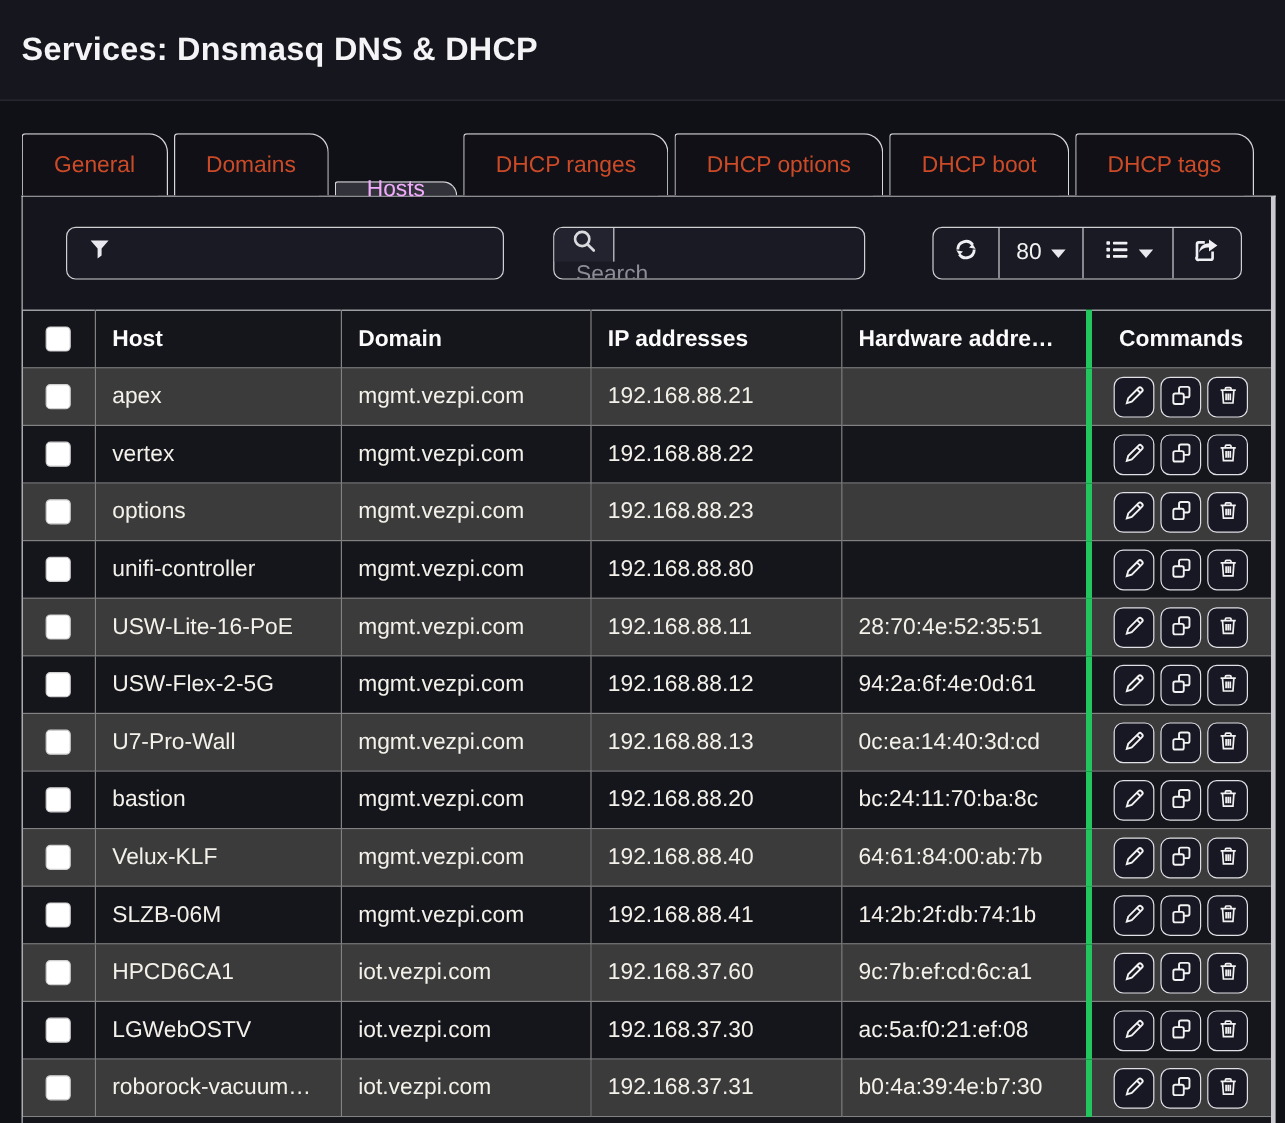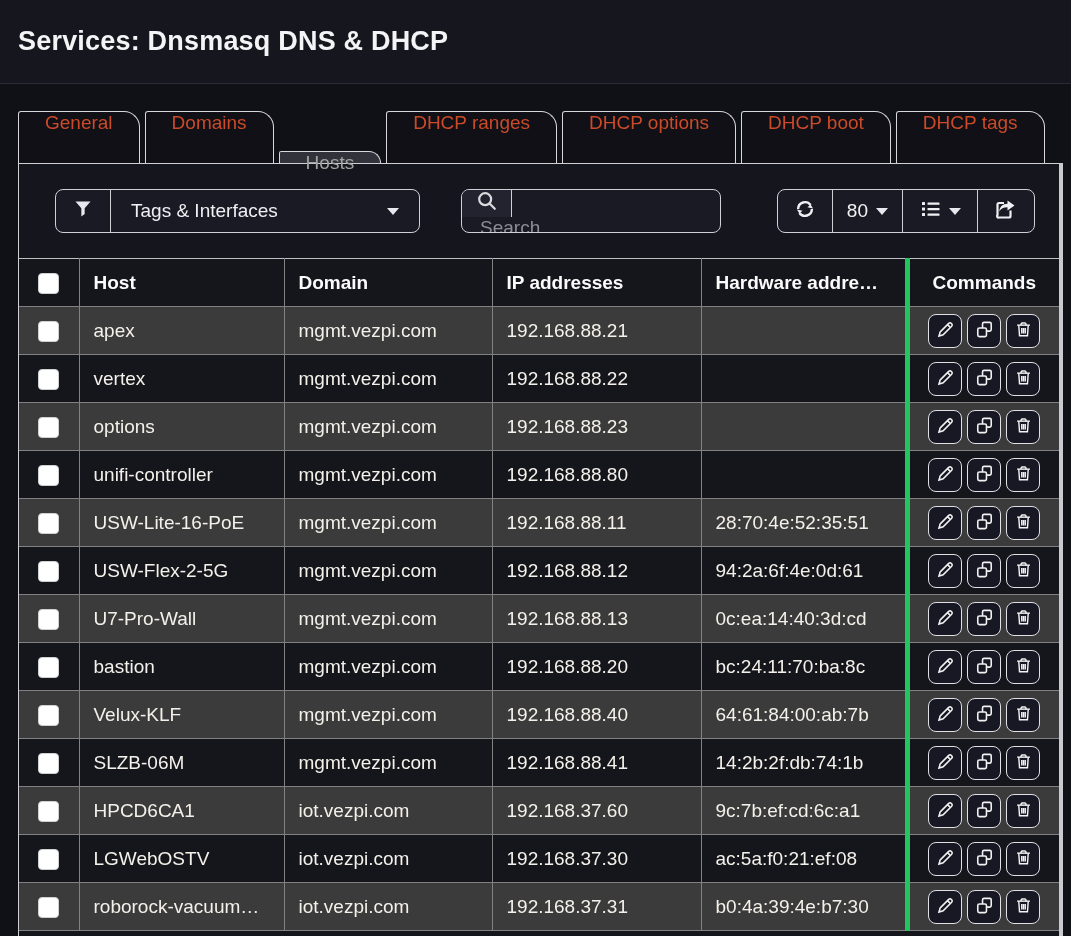--- a/index.html
+++ b/index.html
@@ -25,24 +25,24 @@
   .app-header h1{font-size:27px; font-weight:700; letter-spacing:.2px; color:#f4f4f6;text-align:right;}
 
   
   .tabs{
     display:flex; gap:5px; margin:27px 0 0 18px; height:52px; align-items:stretch;
   }
   .tab{
     background:#101016; color:var(--accent);
     border:1px solid #d8d8dc; border-bottom:none;
     border-radius:3px 16px 0 0;
-    padding:0 26px; display:flex; 
+    padding:0 26px; display:flex; align-items:center;
     font-size:19px; cursor:pointer; white-space:nowrap;
   }
-  .tab.active{background:#32323a; color:#a3a3a3;margin-top:40px;}
+  .tab.active{background:#32323a; color:#f0abfc;margin-top:40px;}
 
   
   .panel{
     margin-left:18px; width:1045px; height:781px;
     background:var(--panel-bg);
     border-left:1px solid var(--border-light);
     border-top:1px solid var(--border-light);
     border-right:4px solid #c9c9cf;
   }
 
@@ -154,24 +154,20 @@
     <div class="toolbar">
 
       <div class="group filter-group">
         <button class="seg seg-icon">
           <span class="icon">
             <svg width="20" height="20" viewBox="0 0 24 24">
                 <path d="M3 3h18l-7 8v7l-4 3v-10L3 3z" fill="#e8e8ee"></path>
               </svg>
           </span>
         </button>
-        <button class="seg filter-select">
-          <span class="lbl">Tags &amp; Interfaces</span>
-          <span class="caret"></span>
-        </button>
       </div>
 
       <div class="group search-group">
         <span class="seg seg-icon">
           <span class="icon">
             <svg width="22" height="22" viewBox="0 0 24 24" fill="none" stroke="#d9d9de" stroke-width="2.4">
                 <circle cx="10" cy="10" r="6.5"></circle>
                 <path d="M15 15l5.5 5.5" stroke-linecap="round"></path>
               </svg>
           </span>

